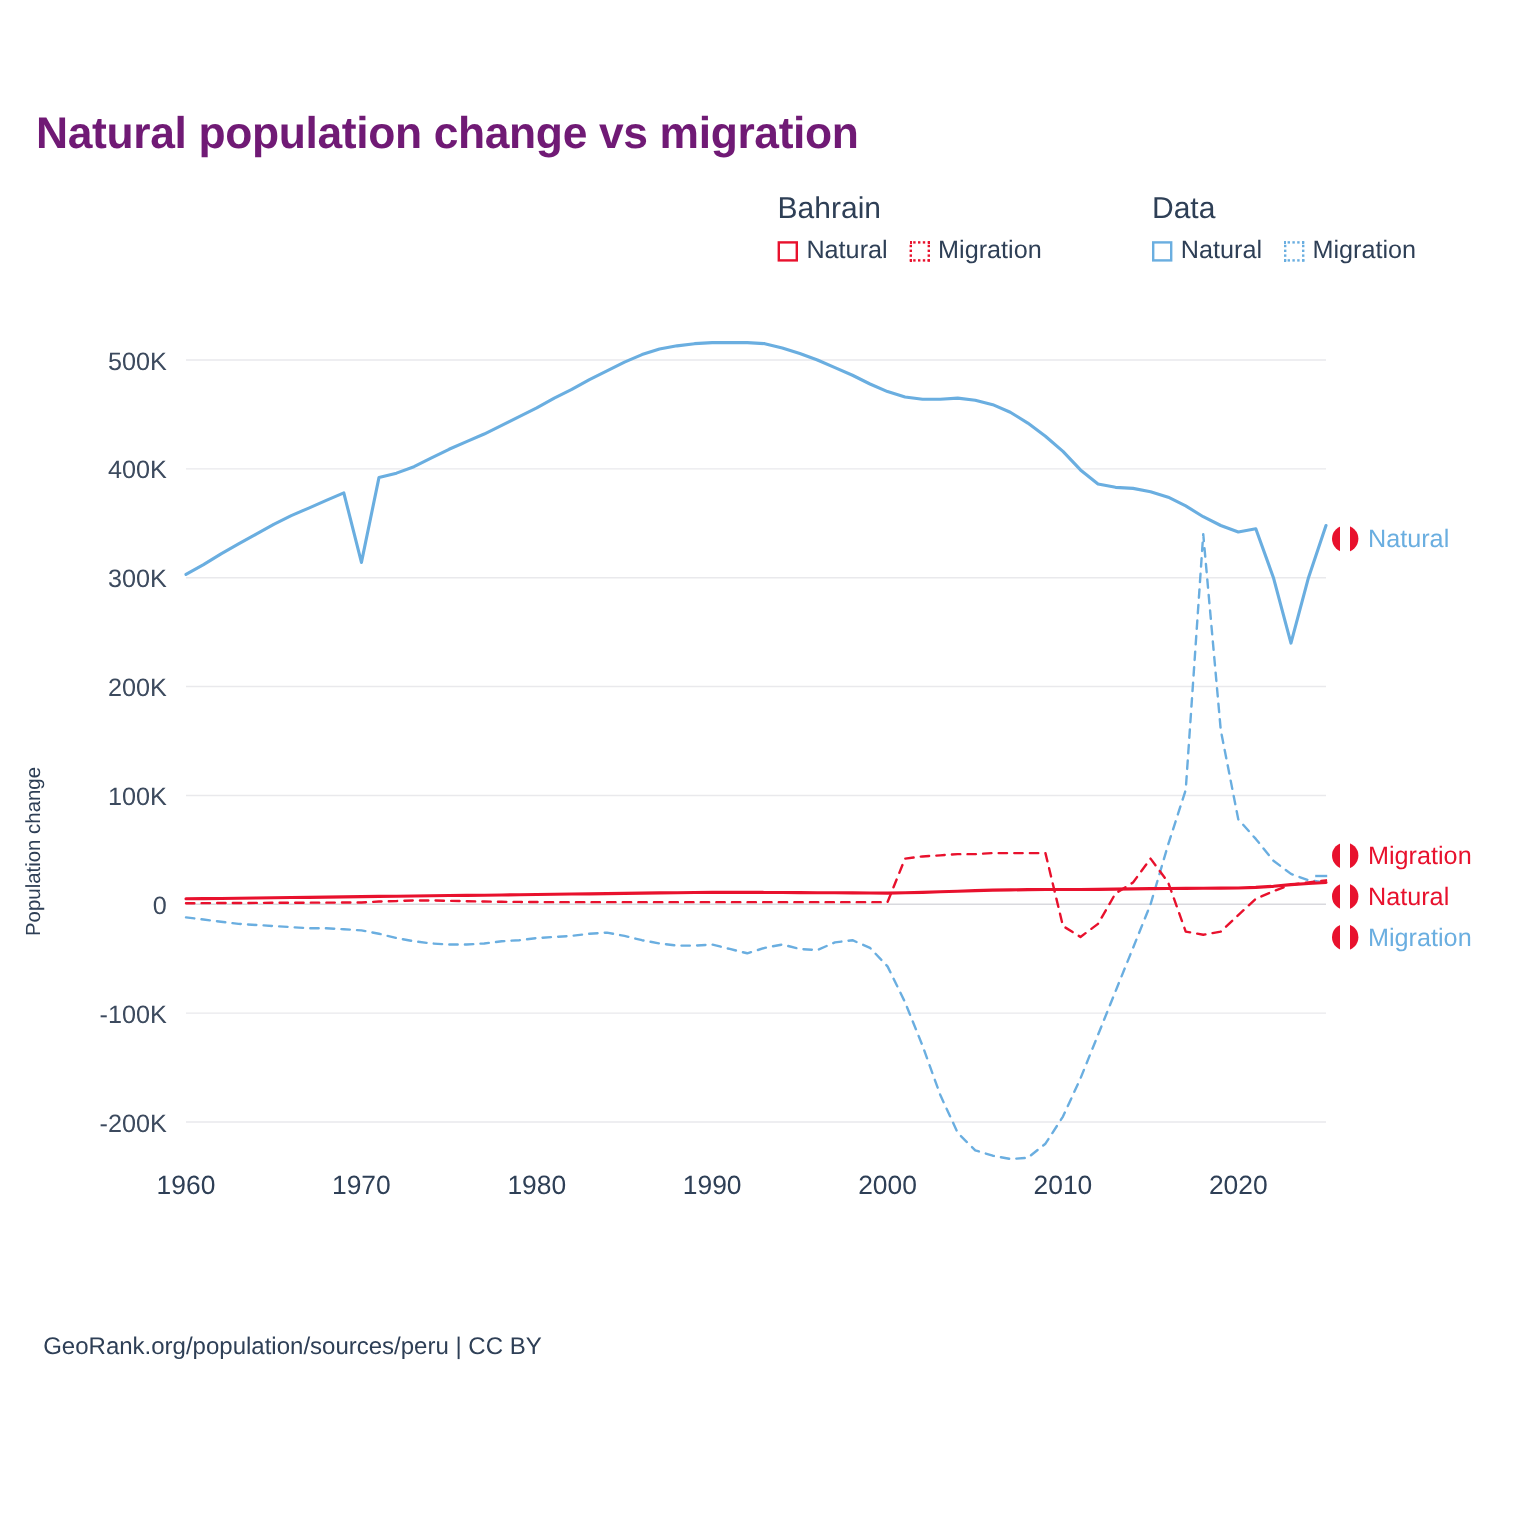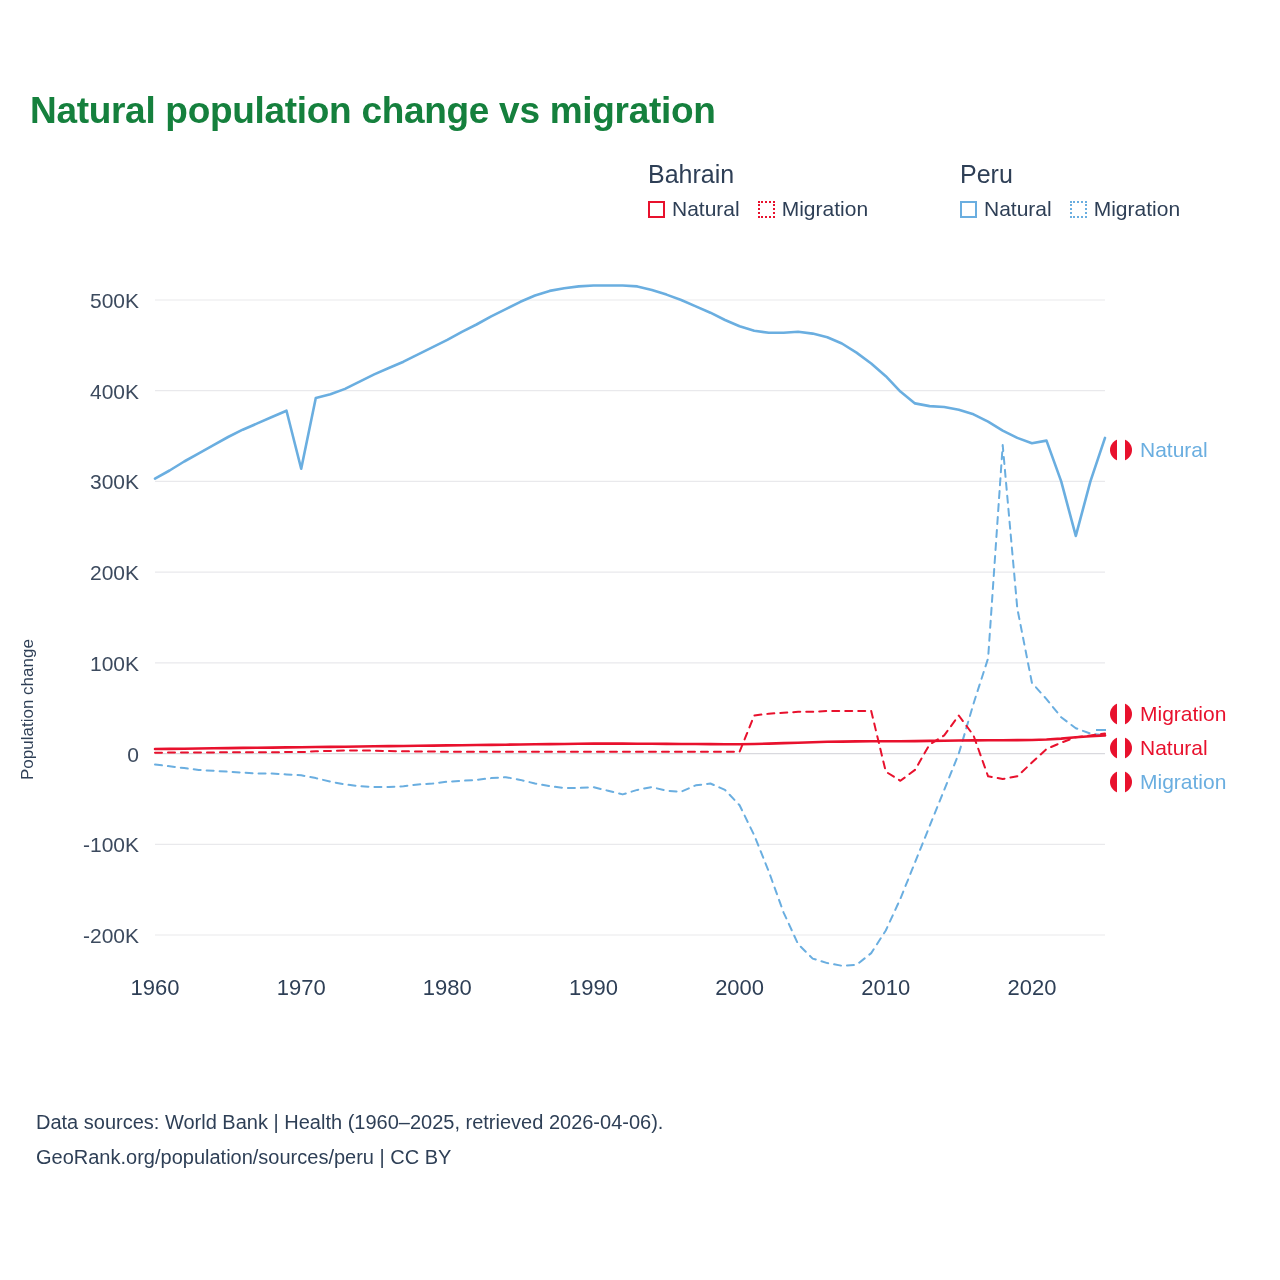--- a/index.html
+++ b/index.html
@@ -19,21 +19,21 @@
     position: relative;
     width: 1280px;
     height: 1280px;
   }
   .title {
     position: absolute;
     left: 30px;
     top: 90px;
     font-size: 37px;
     font-weight: bold;
-    color: #15803d;
+    color: #701a75;
     letter-spacing: -0.3px;
   }
   
   .legend {
     position: absolute;
     left: 640px;
     top: 160px;
     width: 620px;
   }
   .legend-group {
@@ -147,21 +147,21 @@
           <span class="lbl-red">Natural</span>
         </div>
         <div class="legend-item">
           <span class="swatch dash-red"></span>
           <span class="lbl-red">Migration</span>
         </div>
       </div>
     </div>
 
     <div class="legend-group peru">
-      <div class="legend-country">Peru</div>
+      <div class="legend-country">Data</div>
       <div class="legend-items">
         <div class="legend-item">
           <span class="swatch solid-blue"></span>
           <span class="lbl-blue">Natural</span>
         </div>
         <div class="legend-item">
           <span class="swatch dash-blue"></span>
           <span class="lbl-blue">Migration</span>
         </div>
       </div>
@@ -209,17 +209,16 @@
     <span class="flagdot"></span><span>Migration</span>
   </div>
   <div class="end-label end-red" style="left:1110px; top:736px;">
     <span class="flagdot"></span><span>Natural</span>
   </div>
   <div class="end-label end-blue" style="left:1110px; top:770px;">
     <span class="flagdot"></span><span>Migration</span>
   </div>
 
   <div class="footer">
-    <div>Data sources: World Bank | Health (1960–2025, retrieved 2026-04-06).</div>
     <div>GeoRank.org/population/sources/peru | CC BY</div>
   </div>
 
 </div>
 
 </body></html>

